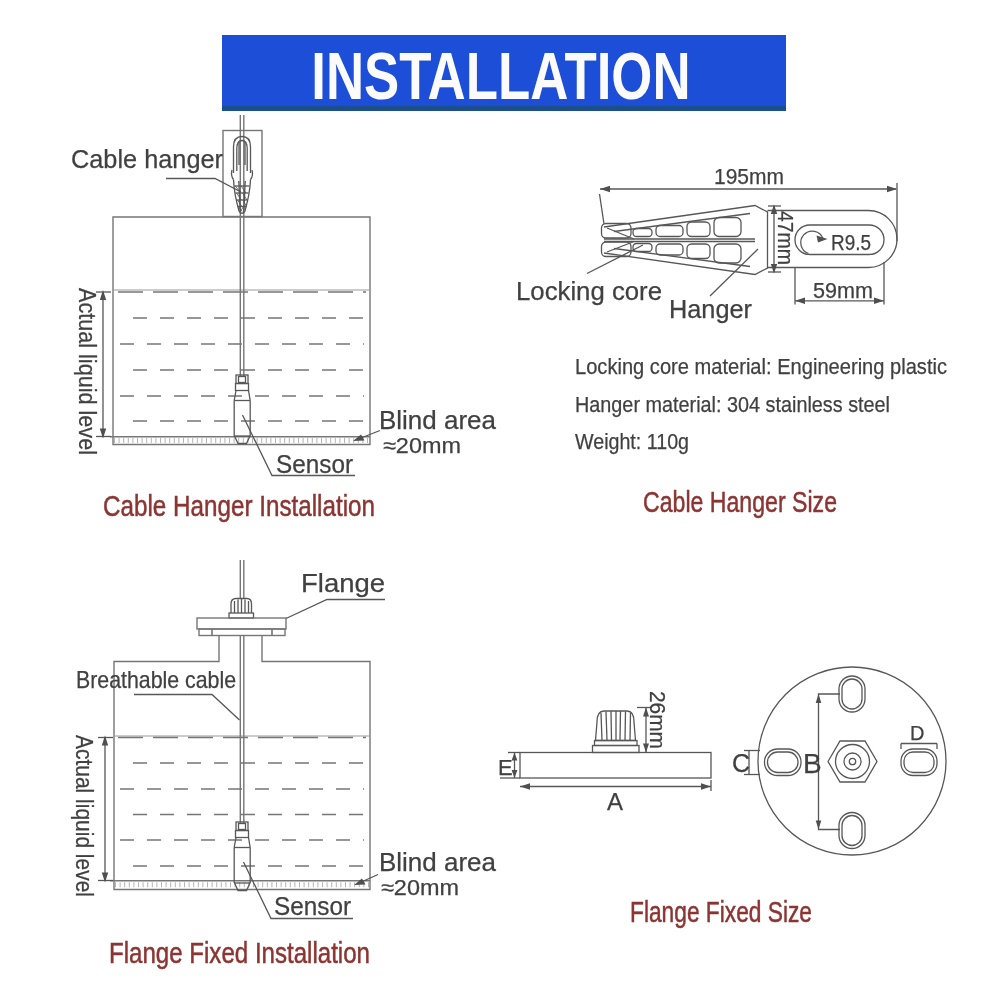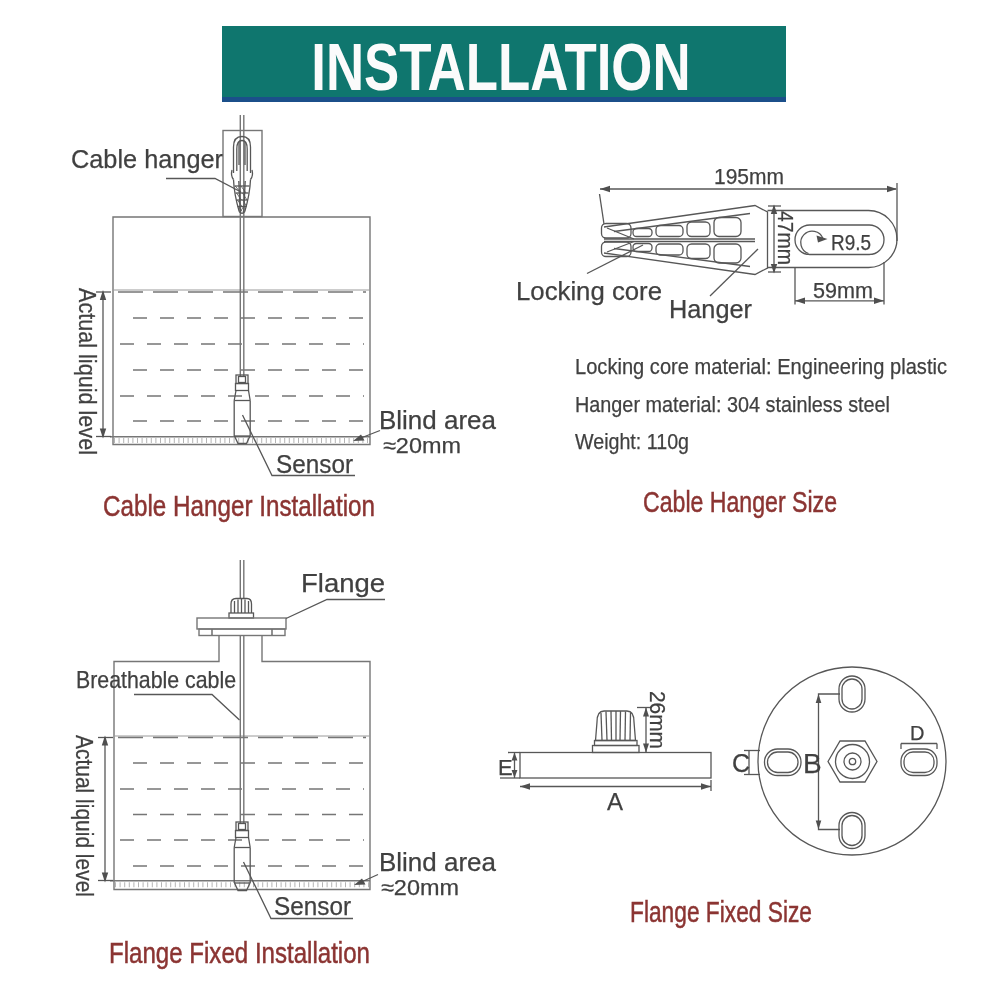--- a/index.html
+++ b/index.html
@@ -1,19 +1,19 @@
 <!DOCTYPE html>
 <html><head>
 <meta charset="utf-8">
 <style>
   html,body{margin:0;padding:0;}
   body{width:1000px;height:1000px;background:#ffffff;position:relative;overflow:hidden;
        font-family:"Liberation Sans",sans-serif;}
-  #banner{position:absolute;left:222px;top:26px;width:564px;height:71px;
-          background:#0f766e;border-bottom:5px solid #1b4f8a;
+  #banner{position:absolute;left:222px;top:35px;width:564px;height:71px;
+          background:#1d4ed8;border-bottom:5px solid #1b4f8a;
           display:flex;align-items:center;justify-content:center;}
   #banner span{color:#fbfbfb;font-weight:bold;font-size:66px;display:inline-block;transform:scaleX(0.80) translateY(5px) translateX(-4px);}
   svg{position:absolute;left:0;top:0;}
   text{fill:#404040;font-family:"Liberation Sans",sans-serif;stroke:#404040;stroke-width:0.25;paint-order:stroke;}
   .ln{stroke:#767676;stroke-width:1.4;fill:none;}
   .lt{stroke:#9a9a9a;stroke-width:1;fill:none;}
   .dk{stroke:#575757;stroke-width:1.3;fill:none;}
   .ar{fill:#4f4f4f;stroke:none;}
   .ttl{fill:#8b3432;font-size:29px;stroke:#8b3432;stroke-width:0.5;paint-order:stroke;}
 </style>

